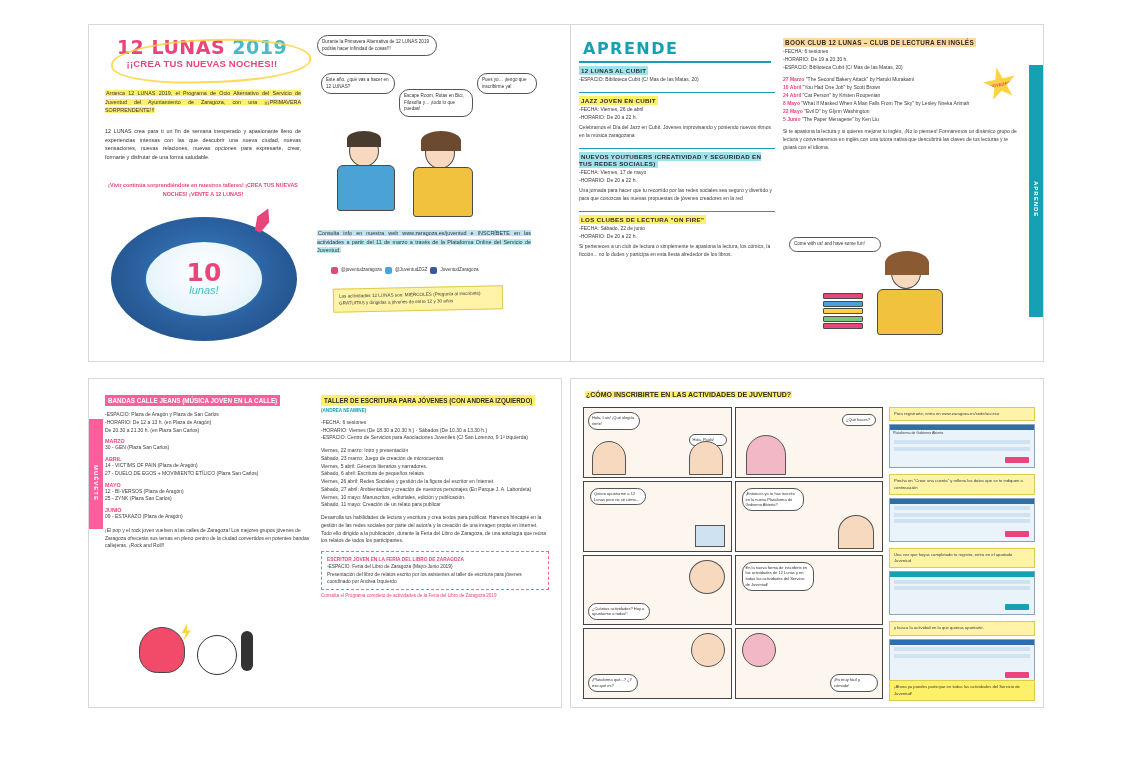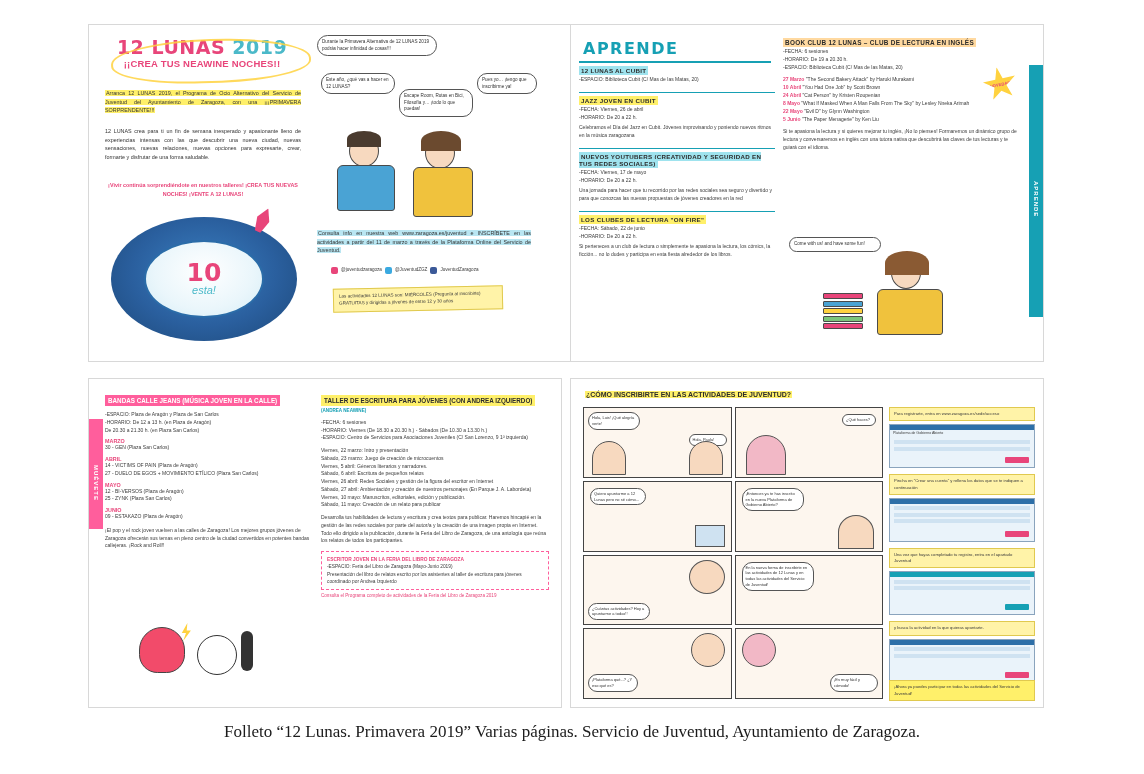--- a/index.html
+++ b/index.html
@@ -248,37 +248,37 @@
 
   <div class="sheet" id="sheet-1">
     <div class="s1-left">
 
       <div class="logo-banner">
         <div class="logo-swoosh"></div>
         <div class="logo-title">
           <span>12 LUNAS</span>
           <span class="yr">2019</span>
         </div>
-        <div class="logo-sub">¡¡CREA TUS NEAWINE NOCHES!!</div>
+        <div class="logo-sub">¡¡CREA TUS NUEVAS NOCHES!!</div>
       </div>
 
       <div class="p1-para" style="left:8px; top:58px; width:196px;">
         <span class="hl-yellow">Arranca 12 LUNAS 2019, el Programa de Ocio Alternativo del Servicio de Juventud del Ayuntamiento de Zaragoza, con una ¡¡¡PRIMAVERA SORPRENDENTE!!!</span>
       </div>
 
       <div class="p1-para" style="left:8px; top:96px; width:196px;">12 LUNAS crea para ti un fin de semana inesperado y apasionante lleno de experiencias intensas con las que descubrir una nueva ciudad, nuevas sensaciones, nuevas relaciones, nuevas opciones para expresarte, crear, formarte y disfrutar de una forma saludable.</div>
 
       <div class="p1-para" style="left:8px; top:150px; width:196px; text-align:center;">
         <span class="pink-bold">¡Vivir continúa sorprendiéndote en nuestros talleres! ¡CREA TUS NUEVAS NOCHES! ¡VENTE A 12 LUNAS!</span>
       </div>
 
       <div class="orb">
         <div class="orb-inner">
           <div class="orb-12">10</div>
-          <div class="orb-lunas">esta!</div>
+          <div class="orb-lunas">lunas!</div>
         </div>
       </div>
       <div class="rocket"></div>
     </div>
 
     <div class="s1-right">
       <div class="bubble cloud" style="left:4px; top:4px; width:120px;">Durante la Primavera Alternativa de 12 LUNAS 2019 podrás hacer infinidad de cosas!!!</div>
       <div class="bubble" style="left:8px; top:42px; width:74px;">Este año, ¿qué vas a hacer en 12 LUNAS?</div>
       <div class="bubble" style="left:86px; top:58px; width:74px;">Escape Room, Rutas en Bici, Filosofía y… ¡todo lo que puedas!</div>
       <div class="bubble" style="left:164px; top:42px; width:60px;">Pues yo… ¡tengo que inscribirme ya!</div>
@@ -575,14 +575,13 @@
           <div class="scr-row"></div>
           <div class="scr-row"></div>
           <div class="scr-btn"></div>
         </div>
       </div>
     </div>
 
     <div class="final-note">¡Ahora ya puedes participar en todas las actividades del Servicio de Juventud!</div>
   </div>
 
-  <div class="caption">Folleto “12 Lunas. Primavera 2019” Varias páginas. Servicio de Juventud, Ayuntamiento de Zaragoza.</div>
 </div>
 
 </body></html>

